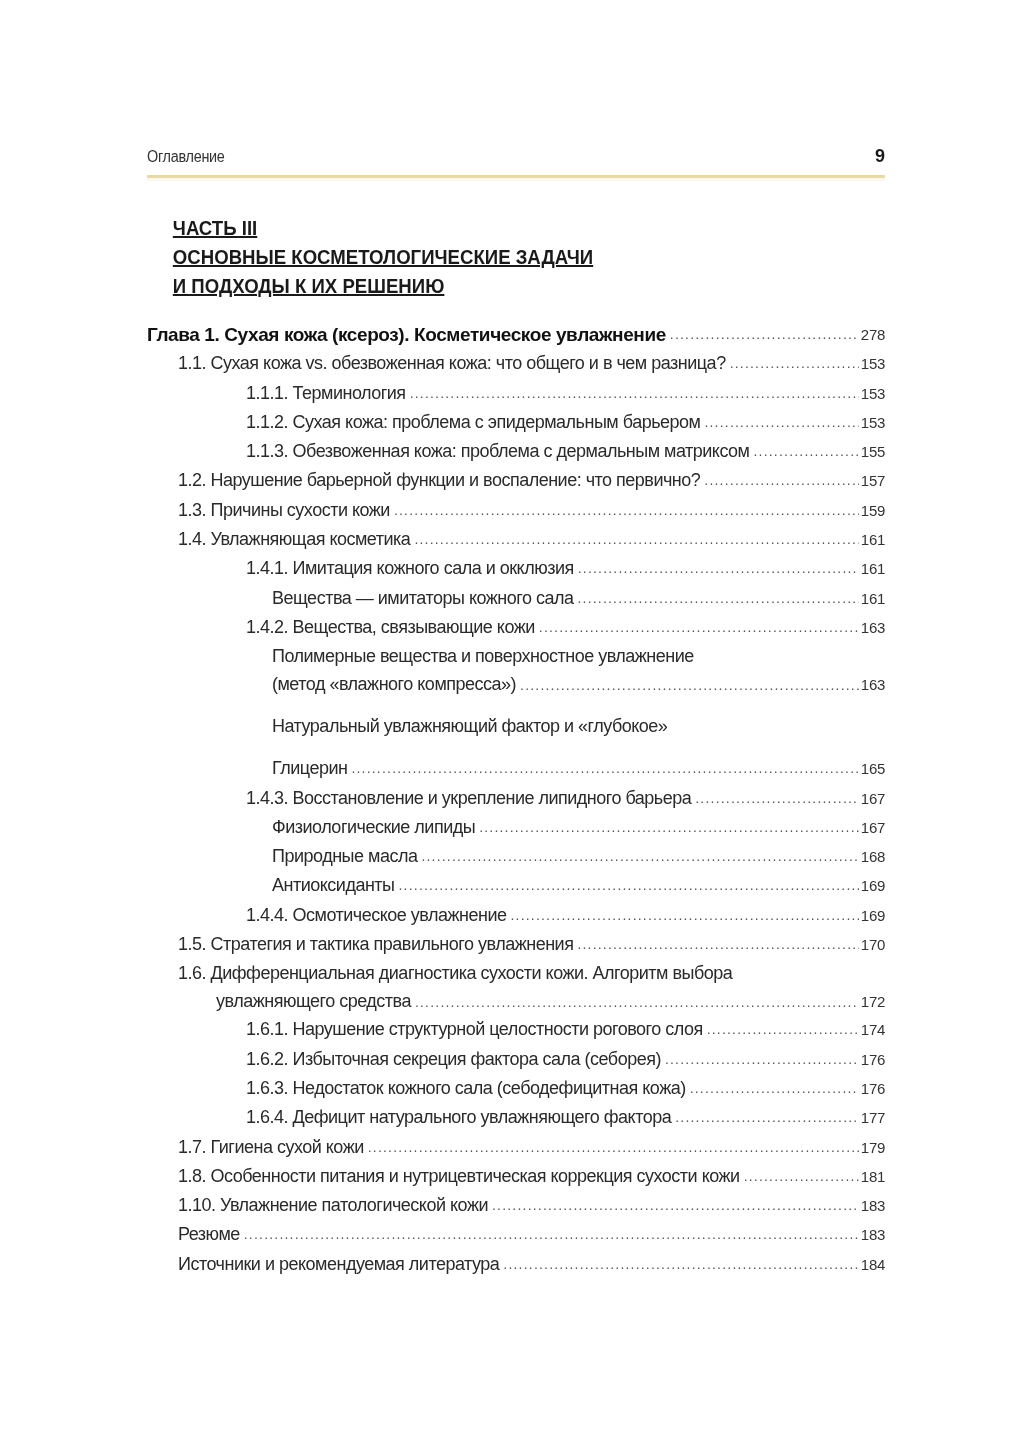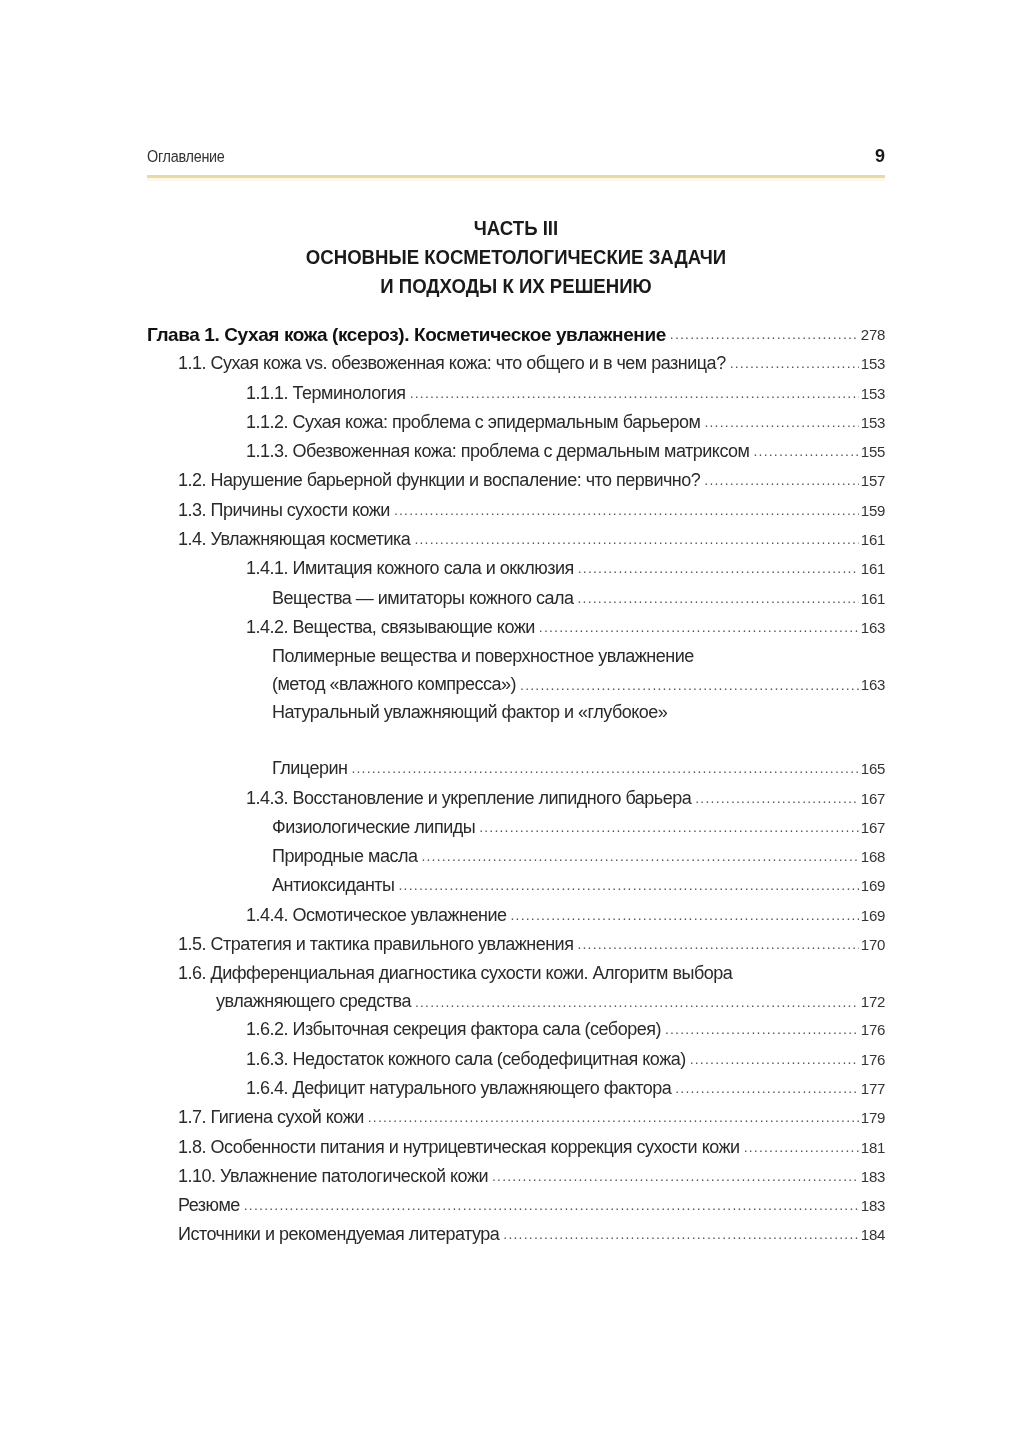--- a/index.html
+++ b/index.html
@@ -6,26 +6,26 @@
     body { width: 1033px; height: 1447px; position: relative; overflow: hidden;
            font-family: "Liberation Sans", sans-serif; color: #231f20; }
     .page { position: absolute; left: 0; top: 0; width: 886px; height: 1447px; }
 
     .running-head { position: absolute; left: 147px; top: 146px; width: 738px; height: 24px; }
     .running-title { position: absolute; left: 0; top: 2px; font-size: 16px; letter-spacing: -0.3px; color: #333; transform: scaleX(0.9); transform-origin: left; }
     .page-number { position: absolute; right: 0; top: 0; font-size: 18px; font-weight: bold; color: #1a1a1a; }
     .head-rule { position: absolute; left: 147px; top: 175px; width: 738px; height: 3px; background: #e8d9a8; }
     .head-rule-glow { position: absolute; left: 147px; top: 178px; width: 738px; height: 3px; background: #fdf8e8; }
 
-    .part-heading { position: absolute; left: 147px; top: 214px; width: 738px; text-align: center;
-                    font-weight: bold; font-size: 20px; line-height: 29px; color: #1a1a1a; }
+    .part-heading { position: absolute; left: 147px; top: 214px; width: 738px; text-align: left;
+                    font-weight: bold; font-size: 20px; line-height: 29px; color: #1a1a1a; text-decoration: underline; }
     .part-heading div { transform: scaleX(0.93); }
 
     .toc { position: absolute; left: 147px; top: 320px; width: 738px; }
-    .toc-row { position: relative; display: flex; align-items: flex-start; font-size: 18px; color: #2a2a2a;
+    .toc-row { position: relative; display: flex; align-items: center; font-size: 18px; color: #2a2a2a;
                height: 29.3px; line-height: 29.3px; white-space: nowrap; }
     .toc-row.two-line { height: 56px; flex-wrap: wrap; }
     .toc-row .label { flex: 0 0 auto; letter-spacing: -0.5px; }
     .toc-row .leader { flex: 1 1 auto; overflow: hidden; margin: 0 2px 0 4px; color: #555; letter-spacing: 1.2px; font-size: 14px; }
     .toc-row .leader::before { content: "........................................................................................................................................................................................................"; }
     .toc-row .pg { flex: 0 0 auto; font-size: 15px; color: #333; letter-spacing: -0.3px; }
     .toc-row.chapter { font-weight: bold; font-size: 19px; color: #111; }
     .toc-row.chapter .label { letter-spacing: -0.4px; }
     .toc-row.chapter .pg, .toc-row.chapter .leader { font-weight: normal; }
 
@@ -174,20 +174,25 @@
         <span class="ml-first">1.6. Дифференциальная диагностика сухости кожи. Алгоритм выбора</span>
         <div class="ml-second">
           <span class="cont cont-indent-l1">увлажняющего средства</span>
           <span class="leader"></span>
           <span class="pg">172</span>
         </div>
       </div>
     </div>
 
     <div class="toc-row lvl2">
+      <span class="label">1.6.1. Нарушение структурной целостности рогового слоя</span>
+      <span class="leader"></span>
+      <span class="pg">174</span>
+    </div>
+    <div class="toc-row lvl2">
       <span class="label">1.6.2. Избыточная секреция фактора сала (себорея)</span>
       <span class="leader"></span>
       <span class="pg">176</span>
     </div>
     <div class="toc-row lvl2">
       <span class="label">1.6.3. Недостаток кожного сала (себодефицитная кожа)</span>
       <span class="leader"></span>
       <span class="pg">176</span>
     </div>
     <div class="toc-row lvl2">

